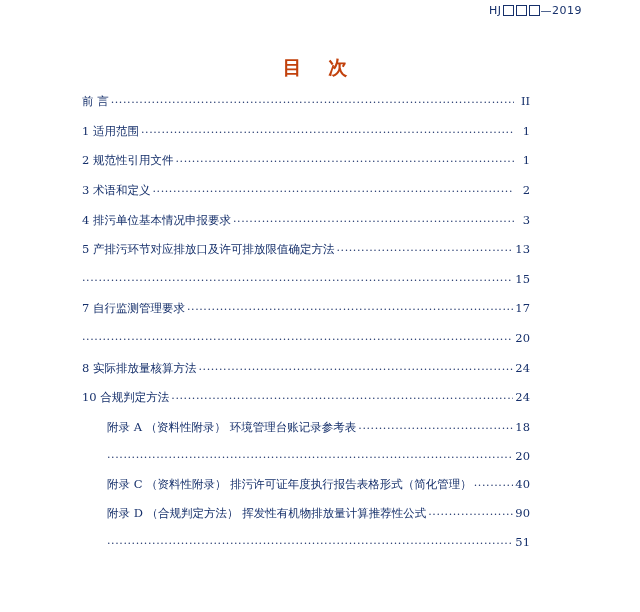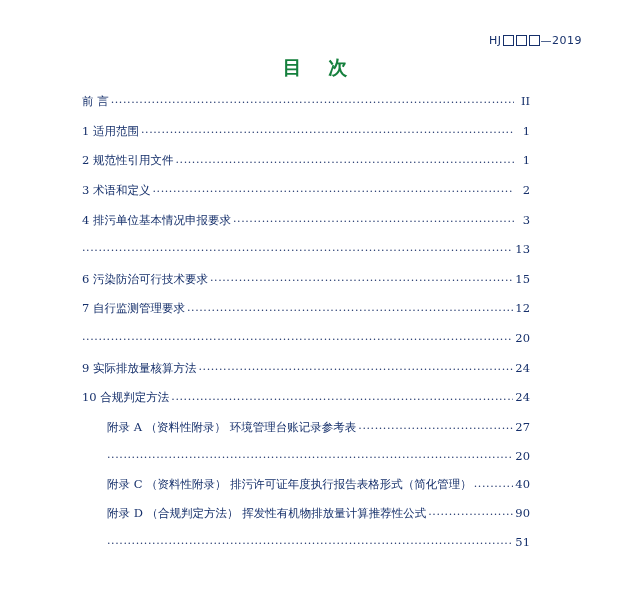--- a/index.html
+++ b/index.html
@@ -15,21 +15,21 @@
     overflow: hidden;
   }
   .page {
     position: relative;
     width: 640px;
     height: 612px;
     box-sizing: border-box;
   }
   .header-code {
     position: absolute;
-    top: 34px;
+    top: 4px;
     right: 58px;
     font-size: 11px;
     letter-spacing: 0.5px;
     color: #16306b;
     white-space: nowrap;
     font-family: "DejaVu Sans", "Liberation Sans", sans-serif;
     text-align: center;
   }
   .header-code .box {
     display: inline-block;
@@ -43,32 +43,32 @@
   }
   .doc-title {
     position: absolute;
     top: 55px;
     left: 0;
     width: 640px;
     text-align: center;
     font-size: 19px;
     font-weight: bold;
     letter-spacing: 10px;
-    color: #15803d;
+    color: #c2410c;
     font-family: "DejaVu Serif", "Liberation Serif", serif;
   }
   .toc {
     position: absolute;
     top: 95px;
     left: 82px;
     width: 448px;
   }
   .toc-row {
     display: flex;
-    align-items: center;
+    align-items: flex-start;
     font-size: 11.5px;
     line-height: 1.1;
     color: #16306b;
     white-space: nowrap;
   }
   .toc-label {
     flex: 0 0 auto;
     padding-right: 2px;
   }
   .toc-dots {
@@ -129,57 +129,57 @@
       <span class="toc-page">2</span>
     </div>
 
     <div class="toc-row sp-main">
       <span class="toc-label">4  排污单位基本情况申报要求</span>
       <span class="toc-dots">......................................................................................................................................................................</span>
       <span class="toc-page">3</span>
     </div>
 
     <div class="toc-row sp-main">
+      <span class="toc-label">5  产排污环节对应排放口及许可排放限值确定方法</span>
       <span class="toc-dots">......................................................................................................................................................................</span>
       <span class="toc-page">13</span>
     </div>
 
     <div class="toc-row sp-main">
-      <span class="toc-label">6  污染防治可行技术要求</span>
       <span class="toc-dots">......................................................................................................................................................................</span>
       <span class="toc-page">15</span>
     </div>
 
     <div class="toc-row sp-main">
       <span class="toc-label">7  自行监测管理要求</span>
       <span class="toc-dots">......................................................................................................................................................................</span>
-      <span class="toc-page">12</span>
+      <span class="toc-page">17</span>
     </div>
 
     <div class="toc-row sp-main">
       <span class="toc-dots">......................................................................................................................................................................</span>
       <span class="toc-page">20</span>
     </div>
 
     <div class="toc-row sp-main">
-      <span class="toc-label">9  实际排放量核算方法</span>
+      <span class="toc-label">8  实际排放量核算方法</span>
       <span class="toc-dots">......................................................................................................................................................................</span>
       <span class="toc-page">24</span>
     </div>
 
     <div class="toc-row sp-main">
       <span class="toc-label">10  合规判定方法</span>
       <span class="toc-dots">......................................................................................................................................................................</span>
       <span class="toc-page">24</span>
     </div>
 
     <div class="toc-row sp-annex">
       <span class="toc-label">附录 A （资料性附录）  环境管理台账记录参考表</span>
       <span class="toc-dots">......................................................................................................................................................................</span>
-      <span class="toc-page">27</span>
+      <span class="toc-page">18</span>
     </div>
 
     <div class="toc-row sp-annex">
       <span class="toc-dots">......................................................................................................................................................................</span>
       <span class="toc-page">20</span>
     </div>
 
     <div class="toc-row sp-annex">
       <span class="toc-label">附录 C （资料性附录）  排污许可证年度执行报告表格形式（简化管理）</span>
       <span class="toc-dots">......................................................................................................................................................................</span>

